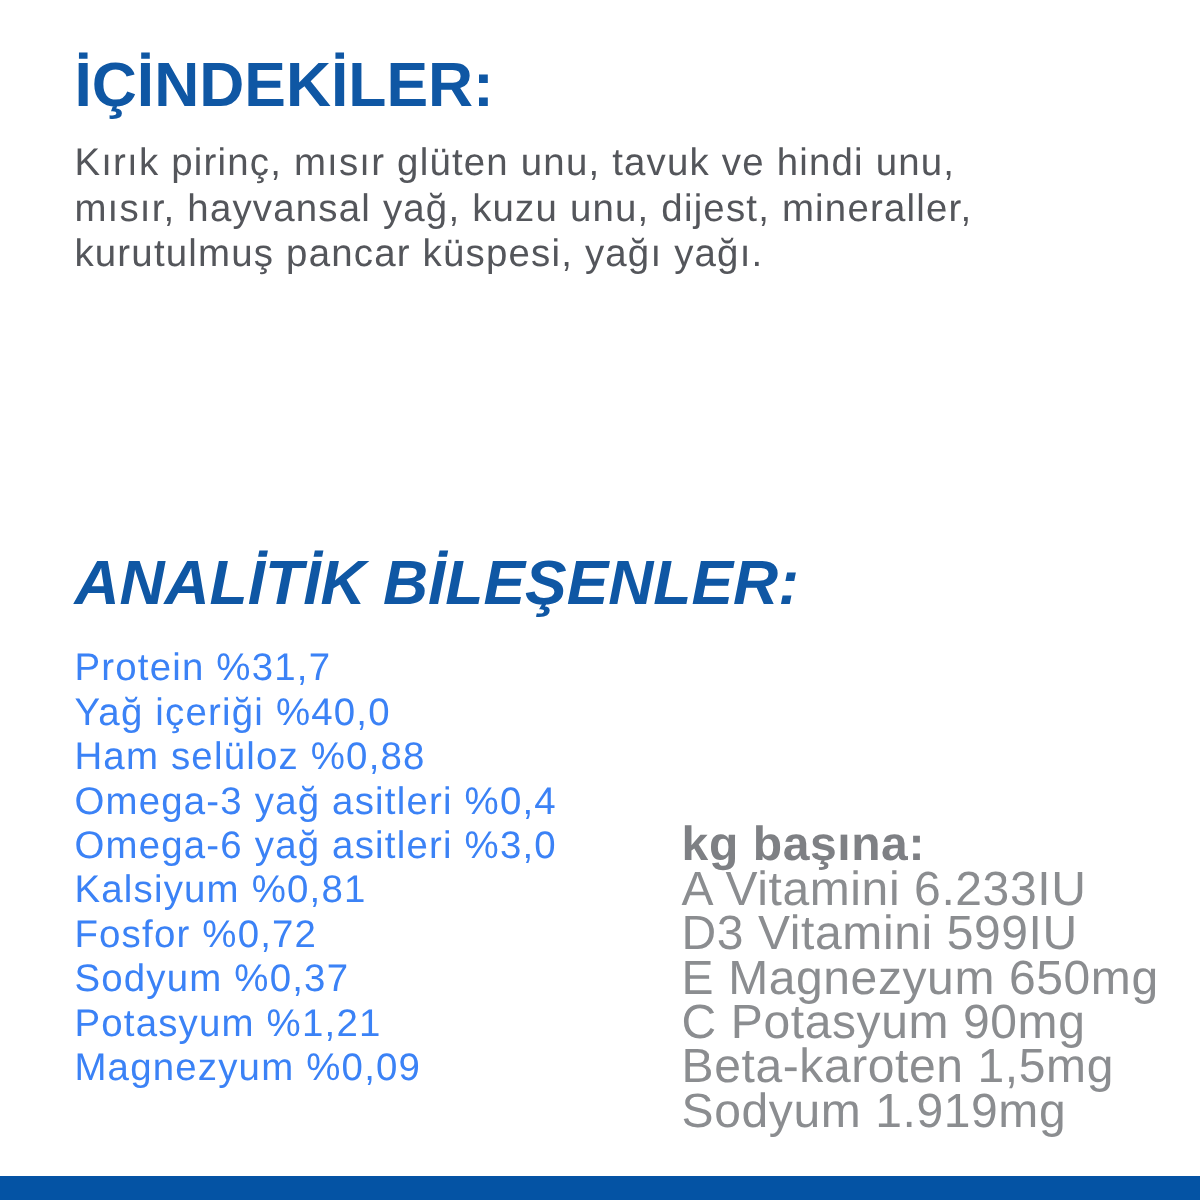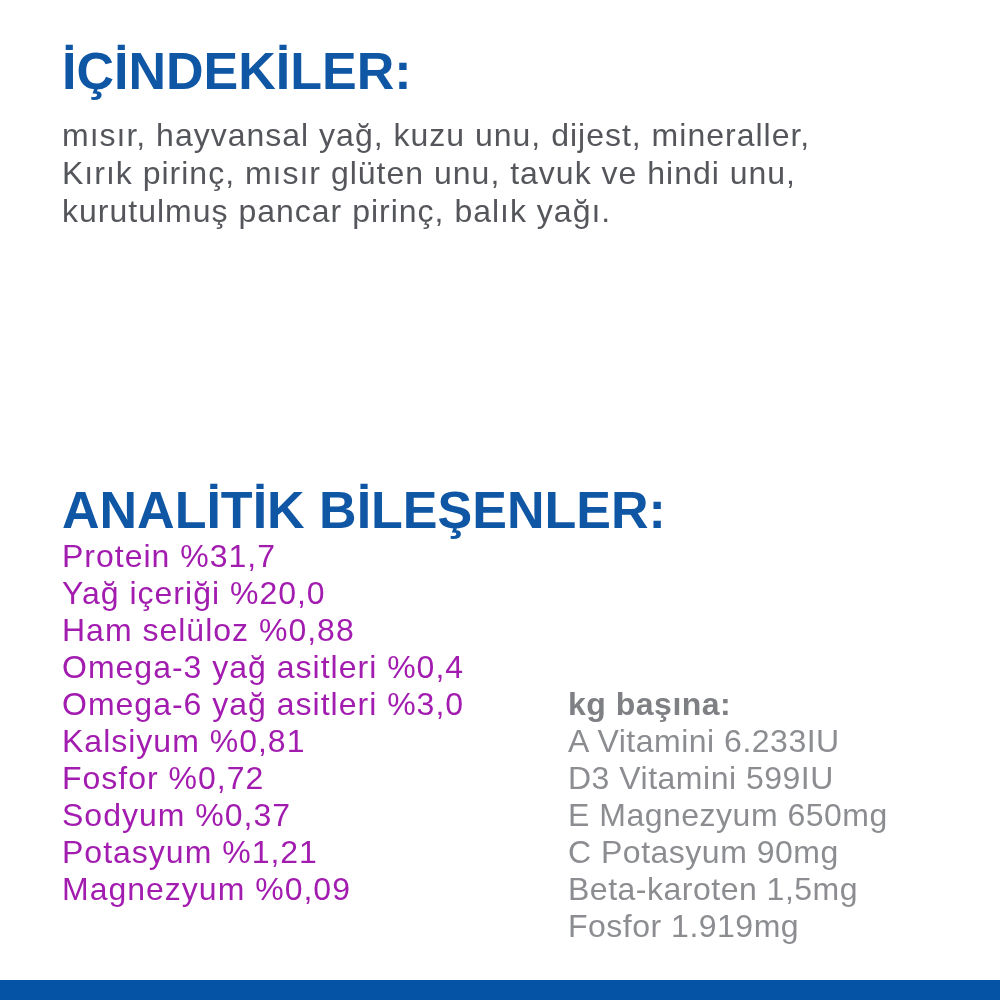--- a/index.html
+++ b/index.html
@@ -19,49 +19,49 @@
     left: 62px;
     margin: 0;
     font-size: 52px;
     line-height: 52px;
     font-weight: 700;
     color: #0f57a4;
     letter-spacing: 0px;
     white-space: nowrap;
   }
   #ingredients-title { top: 45px; }
-  #analytics-title   { top: 484px; }
+  #analytics-title   { top: 460px; font-style: italic; }
 
   .ingredients-text {
     position: absolute;
     left: 62px;
     top: 116px;
     font-size: 32px;
     line-height: 38px;
     letter-spacing: 1px;
     color: #54565b;
   }
   .ingredients-text div { white-space: nowrap; }
 
   .analytics-list {
     position: absolute;
     left: 62px;
     top: 538px;
     font-size: 32px;
     line-height: 37px;
     letter-spacing: 1px;
-    color: #a21caf;
+    color: #3b82f6;
   }
   .analytics-list div { white-space: nowrap; }
 
   .per-kg {
     position: absolute;
     left: 568px;
     top: 686px;
-    font-size: 32px;
+    font-size: 40px;
     line-height: 37px;
     letter-spacing: 0.5px;
     color: #8b8d90;
   }
   .per-kg .per-kg-title {
     font-weight: 700;
     color: #7e8084;
   }
   .per-kg div { white-space: nowrap; }
 
@@ -73,43 +73,43 @@
     height: 20px;
     background: #0453a4;
   }
 </style>
 </head>
 <body>
 
 <h1 id="ingredients-title" class="section-title">İÇİNDEKİLER:</h1>
 
 <div class="ingredients-text">
+  <div>Kırık pirinç, mısır glüten unu, tavuk ve hindi unu,</div>
   <div>mısır, hayvansal yağ, kuzu unu, dijest, mineraller,</div>
-  <div>Kırık pirinç, mısır glüten unu, tavuk ve hindi unu,</div>
-  <div>kurutulmuş pancar pirinç, balık yağı.</div>
+  <div>kurutulmuş pancar küspesi, yağı yağı.</div>
 </div>
 
 <h1 id="analytics-title" class="section-title">ANALİTİK BİLEŞENLER:</h1>
 
 <div class="analytics-list">
   <div>Protein %31,7</div>
-  <div>Yağ içeriği %20,0</div>
+  <div>Yağ içeriği %40,0</div>
   <div>Ham selüloz %0,88</div>
   <div>Omega-3 yağ asitleri %0,4</div>
   <div>Omega-6 yağ asitleri %3,0</div>
   <div>Kalsiyum %0,81</div>
   <div>Fosfor %0,72</div>
   <div>Sodyum %0,37</div>
   <div>Potasyum %1,21</div>
   <div>Magnezyum %0,09</div>
 </div>
 
 <div class="per-kg">
   <div class="per-kg-title">kg başına:</div>
   <div>A Vitamini 6.233IU</div>
   <div>D3 Vitamini 599IU</div>
   <div>E Magnezyum 650mg</div>
   <div>C Potasyum 90mg</div>
   <div>Beta-karoten 1,5mg</div>
-  <div>Fosfor 1.919mg</div>
+  <div>Sodyum 1.919mg</div>
 </div>
 
 <div class="footer-bar"></div>
 
 </body></html>

